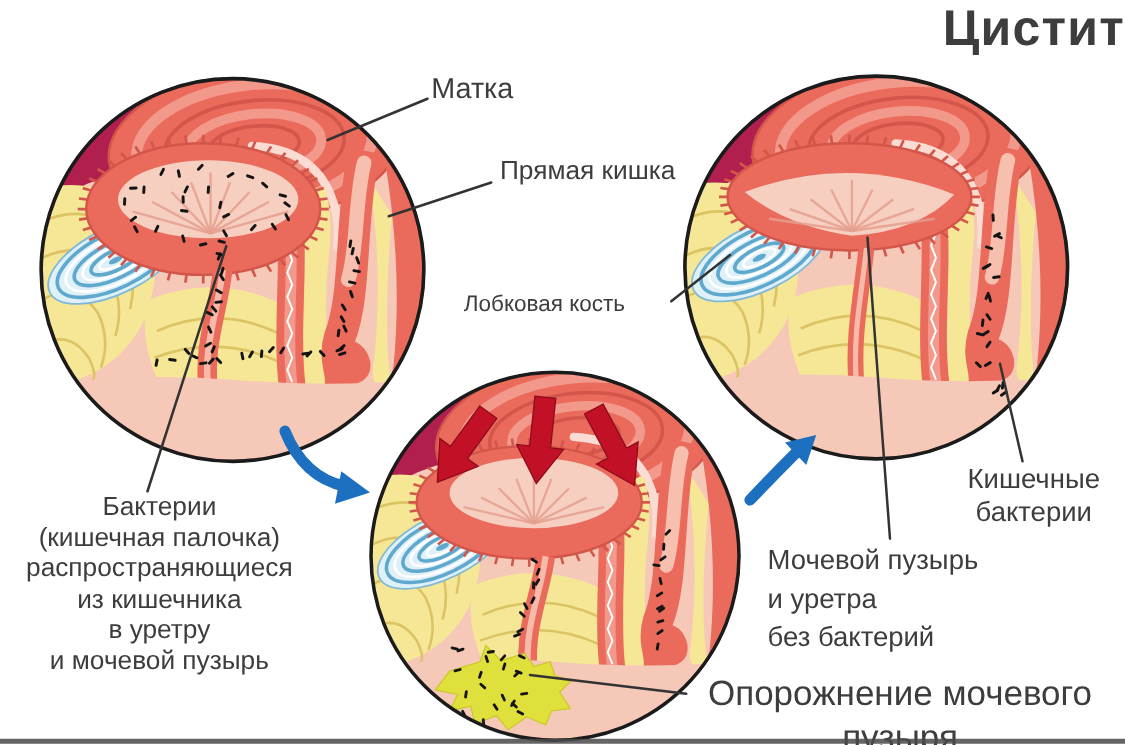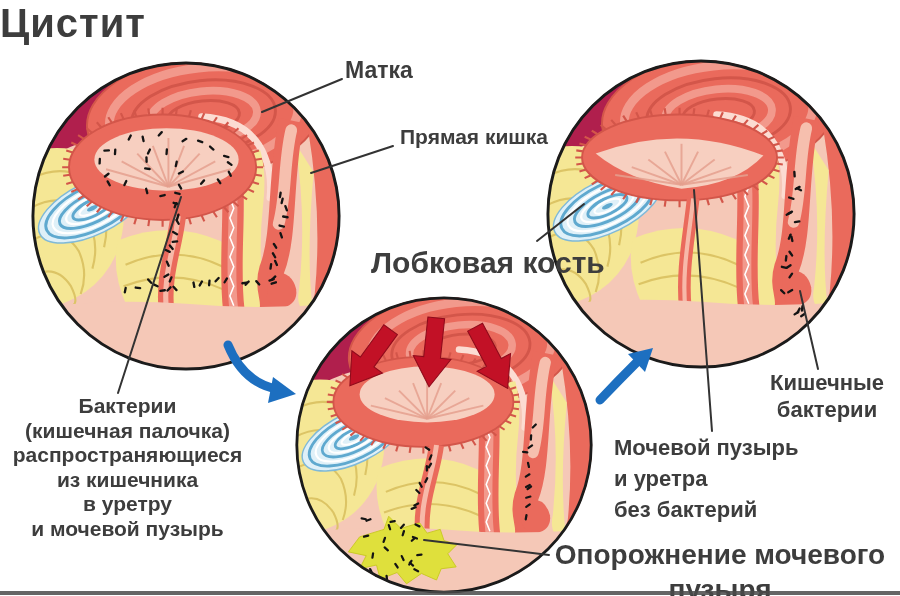--- a/index.html
+++ b/index.html
@@ -1,29 +1,29 @@
 <!DOCTYPE html>
 <html><head>
 <meta charset="utf-8">
 <style>
   html,body{margin:0;padding:0;background:#fff;}
   #stage{position:relative;width:900px;height:596px;background:#ffffff;overflow:hidden;
          font-family:"Liberation Sans",sans-serif;}
-  #title{position:absolute;left:0;top:1px;width:900px;text-align:left;
+  #title{position:absolute;left:0;top:1px;width:900px;text-align:right;
          font-size:40px;font-weight:bold;color:#3d3d3d;letter-spacing:1px;}
   .circle{position:absolute;}
   .circle svg{display:block;width:100%;height:100%;}
   #c-left{left:30px;top:60px;width:312px;height:312px;}
   #c-right{left:545px;top:58px;width:312px;height:312px;}
   #c-mid{left:294px;top:295px;width:300px;height:300px;}
   #overlay{position:absolute;left:0;top:0;width:900px;height:596px;pointer-events:none;}
-  .lbl{position:absolute;font-weight:bold;color:#3d3d3d;white-space:pre-line;line-height:1.18;}
+  .lbl{position:absolute;font-weight:normal;color:#3d3d3d;white-space:pre-line;line-height:1.18;}
   #lbl-uterus{left:345px;top:57px;font-size:23px;}
   #lbl-rectum{left:400px;top:125px;font-size:21px;}
-  #lbl-pubic{left:371px;top:245px;font-size:30px;}
+  #lbl-pubic{left:371px;top:233px;font-size:18px;}
   #lbl-spread{left:5px;top:394px;width:245px;font-size:21px;text-align:center;line-height:1.17;}
   #lbl-intestinal{left:752px;top:369px;width:150px;font-size:22px;text-align:center;line-height:1.23;}
   #lbl-clean{left:614px;top:432px;width:200px;font-size:22px;text-align:left;line-height:1.42;}
   #lbl-empty{left:546px;top:537px;width:348px;font-size:28px;text-align:center;line-height:1.25;}
   #bottom-strip{position:absolute;left:0;top:591px;width:900px;height:4px;background:#4a4a4a;opacity:.85;}
 </style>
 </head>
 <body>
 
 <div id="stage">

